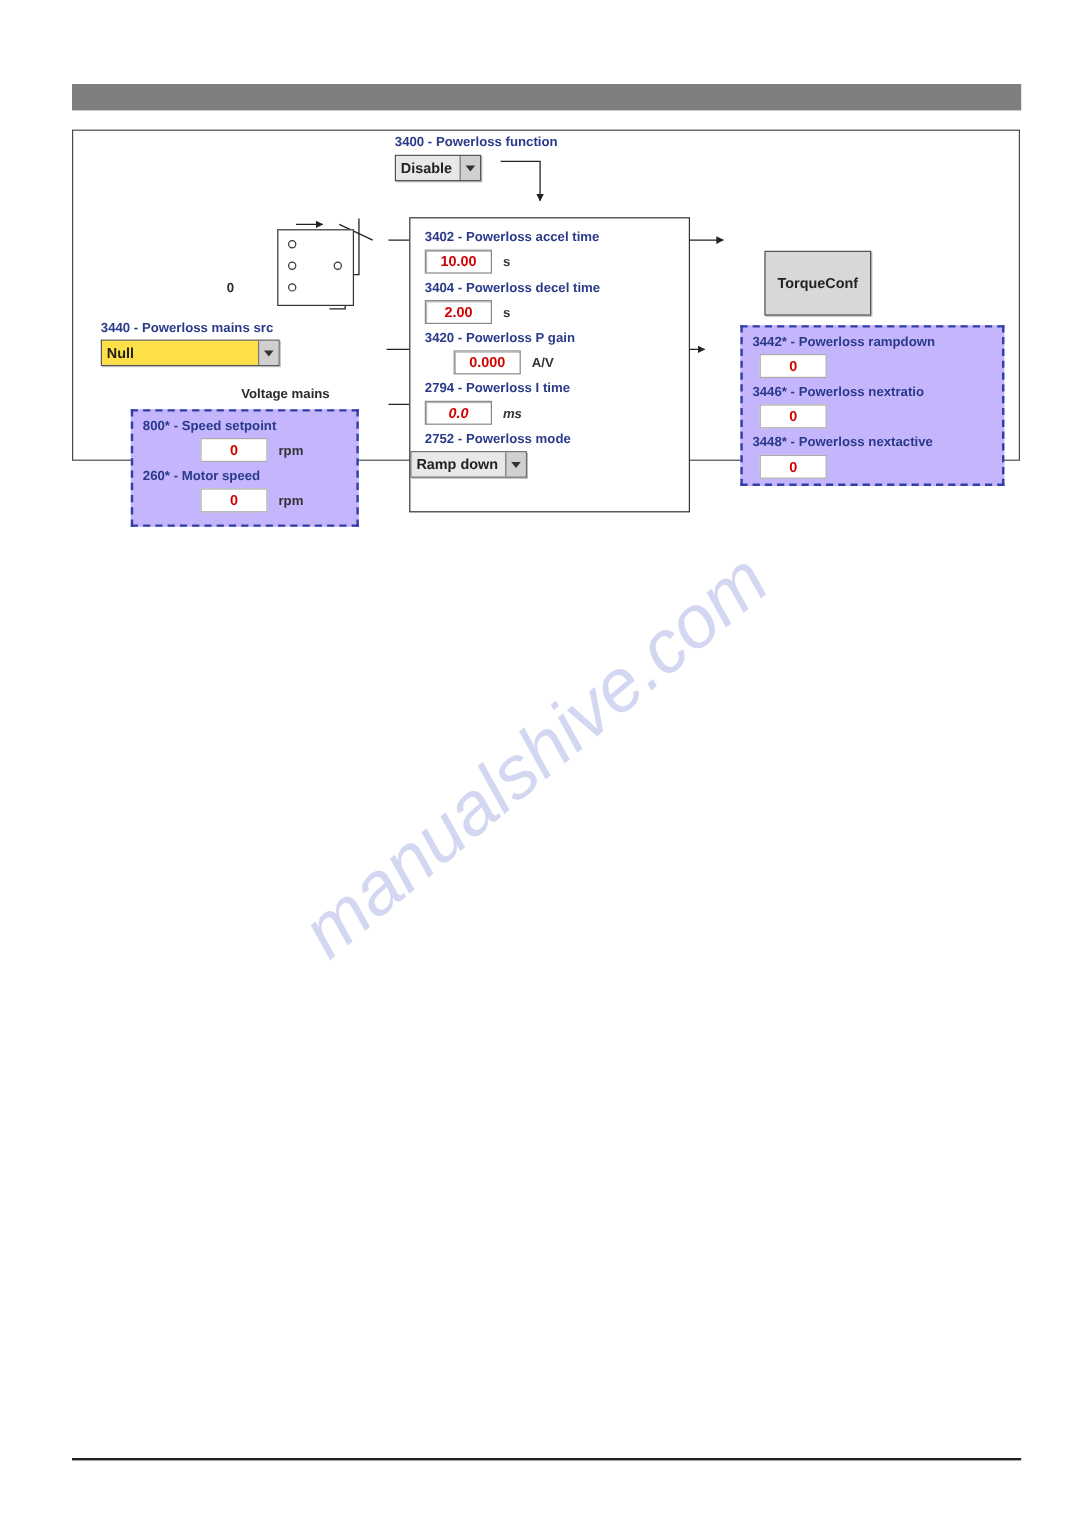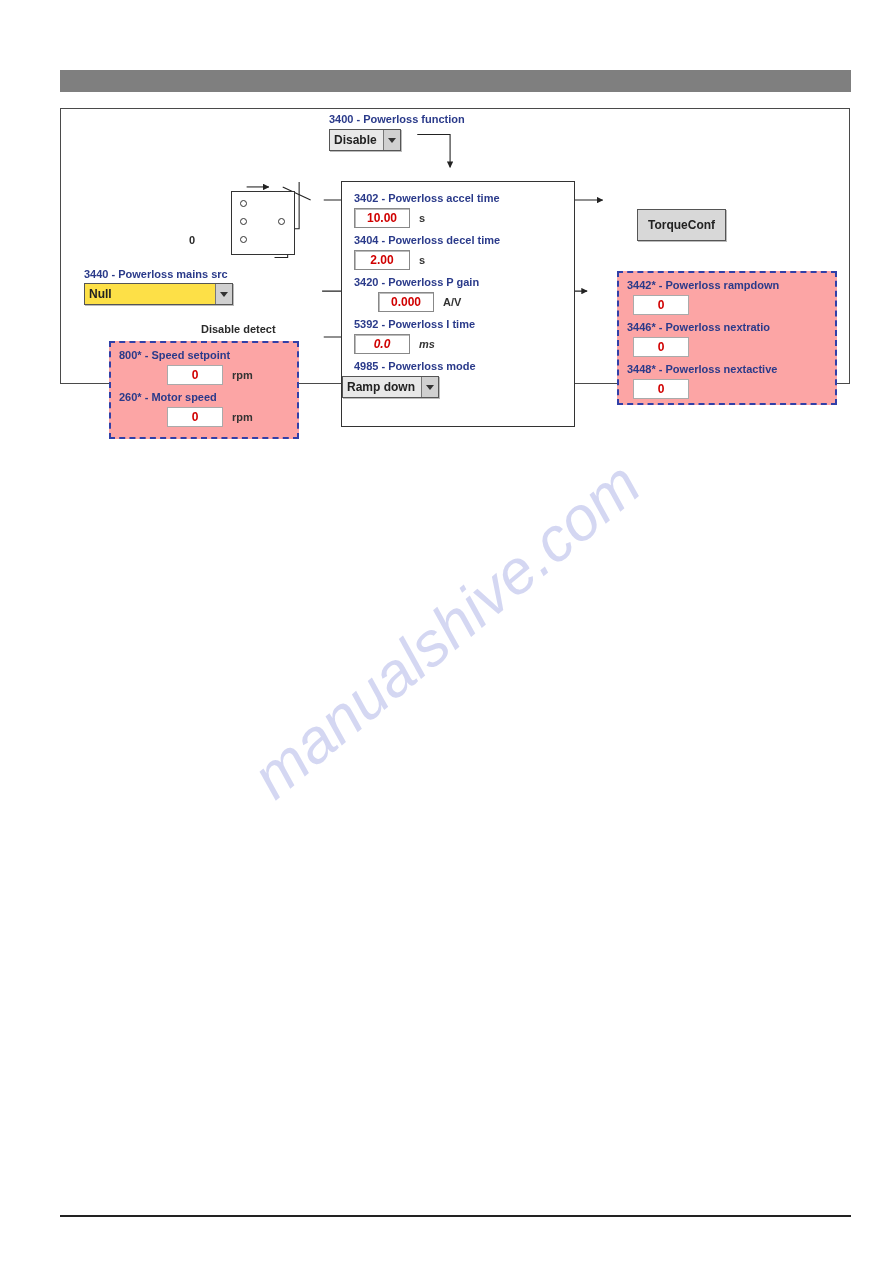--- a/index.html
+++ b/index.html
@@ -126,35 +126,35 @@
     display: inline-flex;
     align-items: center;
     justify-content: center;
   }
   .dropdown.wide .dd-text { width: 120px; background: #fde047; }
   .btn {
     display: inline-flex;
     align-items: center;
     justify-content: center;
     height: 20px;
-    padding: 5px 10px;
+    padding: 16px 10px;
     border: 1px solid #555;
     background: #d8d8d8;
     font-weight: bold;
     font-size: 12px;
     color: #222;
     box-shadow: 1px 1px 0 #bbb;
   }
   .solid-box {
     border: 1px solid #333;
     background: #fff;
   }
   .dashed-box {
     border: 2px dashed #3040a8;
-    background: #fca5a5;
+    background: #c4b5fd;
   }
   .chev-down {
     width: 0; height: 0;
     border-left: 4px solid transparent;
     border-right: 4px solid transparent;
     border-top: 5px solid #333;
   }
   svg.wires {
     position: absolute;
     left: 0; top: 0;
@@ -238,21 +238,21 @@
     <div class="abs plain-label" style="left:128px; top:125px;">0</div>
 
     <div class="abs param-label" style="left:23px; top:159px;">3440 - Powerloss mains src</div>
     <div class="abs dropdown wide" style="left:23px; top:174px;">
       <span class="dd-text">Null</span>
       <span class="dd-btn">
           <span class="chev-down"></span>
         </span>
     </div>
 
-    <div class="abs plain-label" style="left:140px; top:214px;">Disable detect</div>
+    <div class="abs plain-label" style="left:140px; top:214px;">Voltage mains</div>
 
     <div class="abs dashed-box" style="left:48px; top:232px; width:186px; height:94px;">
       <div class="abs param-label" style="left:8px; top:6px;">800* - Speed setpoint</div>
       <div class="abs" style="left:56px; top:22px;">
         <span class="readonly-box">0</span>
         <span class="unit">rpm</span>
       </div>
       <div class="abs param-label" style="left:8px; top:48px;">260* - Motor speed</div>
       <div class="abs" style="left:56px; top:64px;">
         <span class="readonly-box">0</span>
@@ -273,27 +273,27 @@
         <span class="value-box">2.00</span>
         <span class="unit">s</span>
       </div>
 
       <div class="abs param-label" style="left:12px; top:94px;">3420 - Powerloss P gain</div>
       <div class="abs" style="left:12px; top:110px;margin-left:24px;">
         <span class="value-box">0.000</span>
         <span class="unit">A/V</span>
       </div>
 
-      <div class="abs param-label" style="left:12px; top:136px;">5392 - Powerloss I time</div>
+      <div class="abs param-label" style="left:12px; top:136px;">2794 - Powerloss I time</div>
       <div class="abs" style="left:12px; top:152px;font-style:italic;">
         <span class="value-box">0.0</span>
         <span class="unit">ms</span>
       </div>
 
-      <div class="abs param-label" style="left:12px; top:178px;">4985 - Powerloss mode</div>
+      <div class="abs param-label" style="left:12px; top:178px;">2752 - Powerloss mode</div>
       <div class="abs dropdown" style="left:0; top:194px;">
         <span class="dd-text">Ramp down</span>
         <span class="dd-btn">
             <span class="chev-down"></span>
           </span>
       </div>
     </div>
 
     <div class="abs btn" style="left:576px; top:100px;">TorqueConf</div>
 

